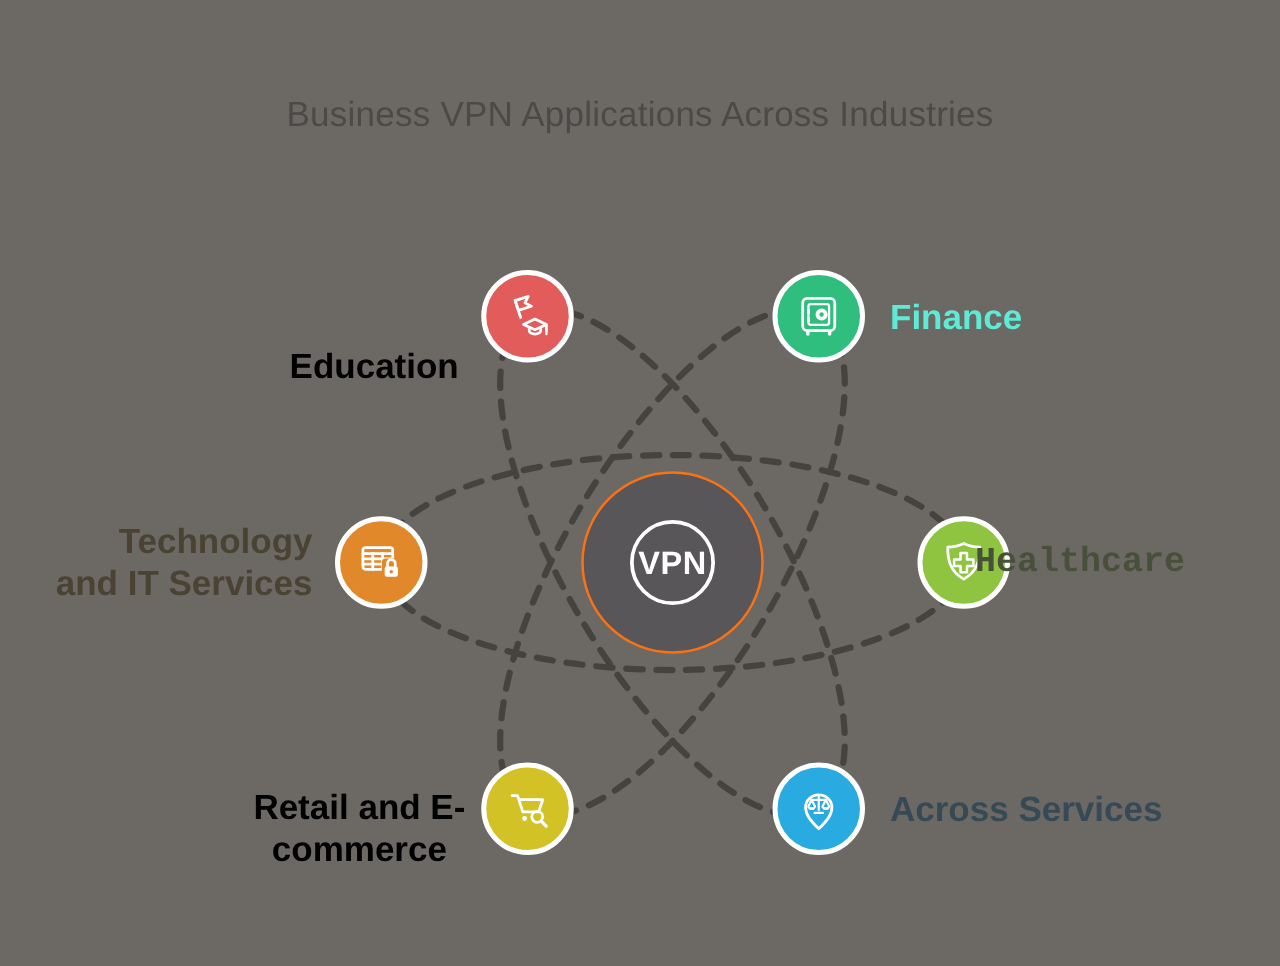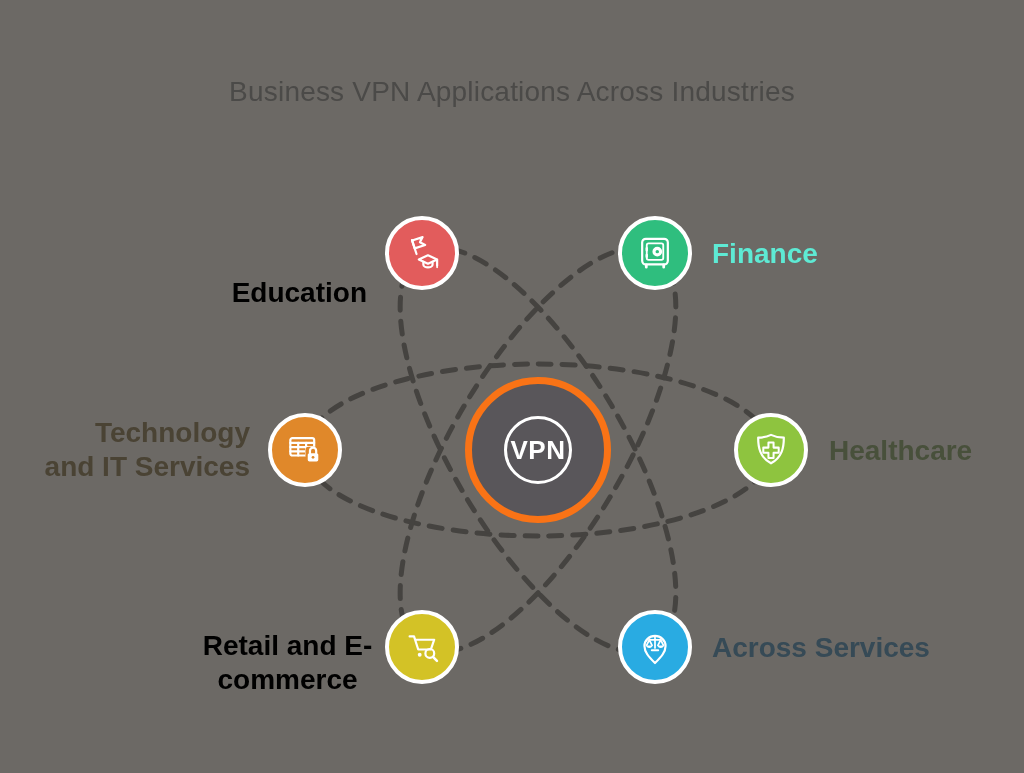--- a/index.html
+++ b/index.html
@@ -12,21 +12,21 @@
   .title{
     position:absolute;left:0;right:0;top:76px;
     text-align:center;font-size:28px;font-weight:400;color:#4b4a48;
     letter-spacing:.2px;margin:0;
   }
   svg.orbits{position:absolute;left:0;top:0;}
   .orbit{fill:none;stroke:#454340;stroke-width:5;stroke-dasharray:13 11;stroke-linecap:round;}
   
   .hub{
     position:absolute;left:465px;top:377px;width:146px;height:146px;
-    border-radius:50%;background:#59565a;border:7px solid #f97316;
+    border-radius:50%;background:#59565a;border:2px solid #f97316;
     box-sizing:border-box;display:flex;align-items:center;justify-content:center;
   }
   .hub-ring{
     width:68px;height:68px;border-radius:50%;border:3px solid #ffffff;
     box-sizing:border-box;display:flex;align-items:center;justify-content:center;
   }
   .hub-label{color:#ffffff;font-size:26px;font-weight:700;letter-spacing:.5px;}
   
   .badge{
     position:absolute;width:74px;height:74px;border-radius:50%;
@@ -41,21 +41,21 @@
   .badge-retail{left:385px;top:610px;background:#d3c226;}
   .badge-legal{left:618px;top:610px;background:#29abe2;}
   
   .label{
     position:absolute;font-size:28px;font-weight:700;line-height:34px;
     white-space:pre-line;
   }
   .label-education{right:657px;top:237px;color:#000000;text-align:right;margin-top:39px;}
   .label-finance{left:712px;top:237px;color:#5eead4;}
   .label-technology{right:774px;top:416px;color:#4a4334;text-align:right;}
-  .label-healthcare{left:829px;top:434px;color:#48503b;}
+  .label-healthcare{left:780px;top:434px;color:#48503b;font-family:Liberation Mono, monospace;}
   .label-retail{left:190px;top:629px;width:195px;color:#000000;text-align:center;}
   .label-legal{left:712px;top:631px;color:#364a56;}
   .ic{stroke:#ffffff;fill:none;stroke-width:2.4;stroke-linecap:round;stroke-linejoin:round;}
 </style>
 </head>
 <body>
 
 <div class="canvas">
 
   <h1 class="title">Business VPN Applications Across Industries</h1>

